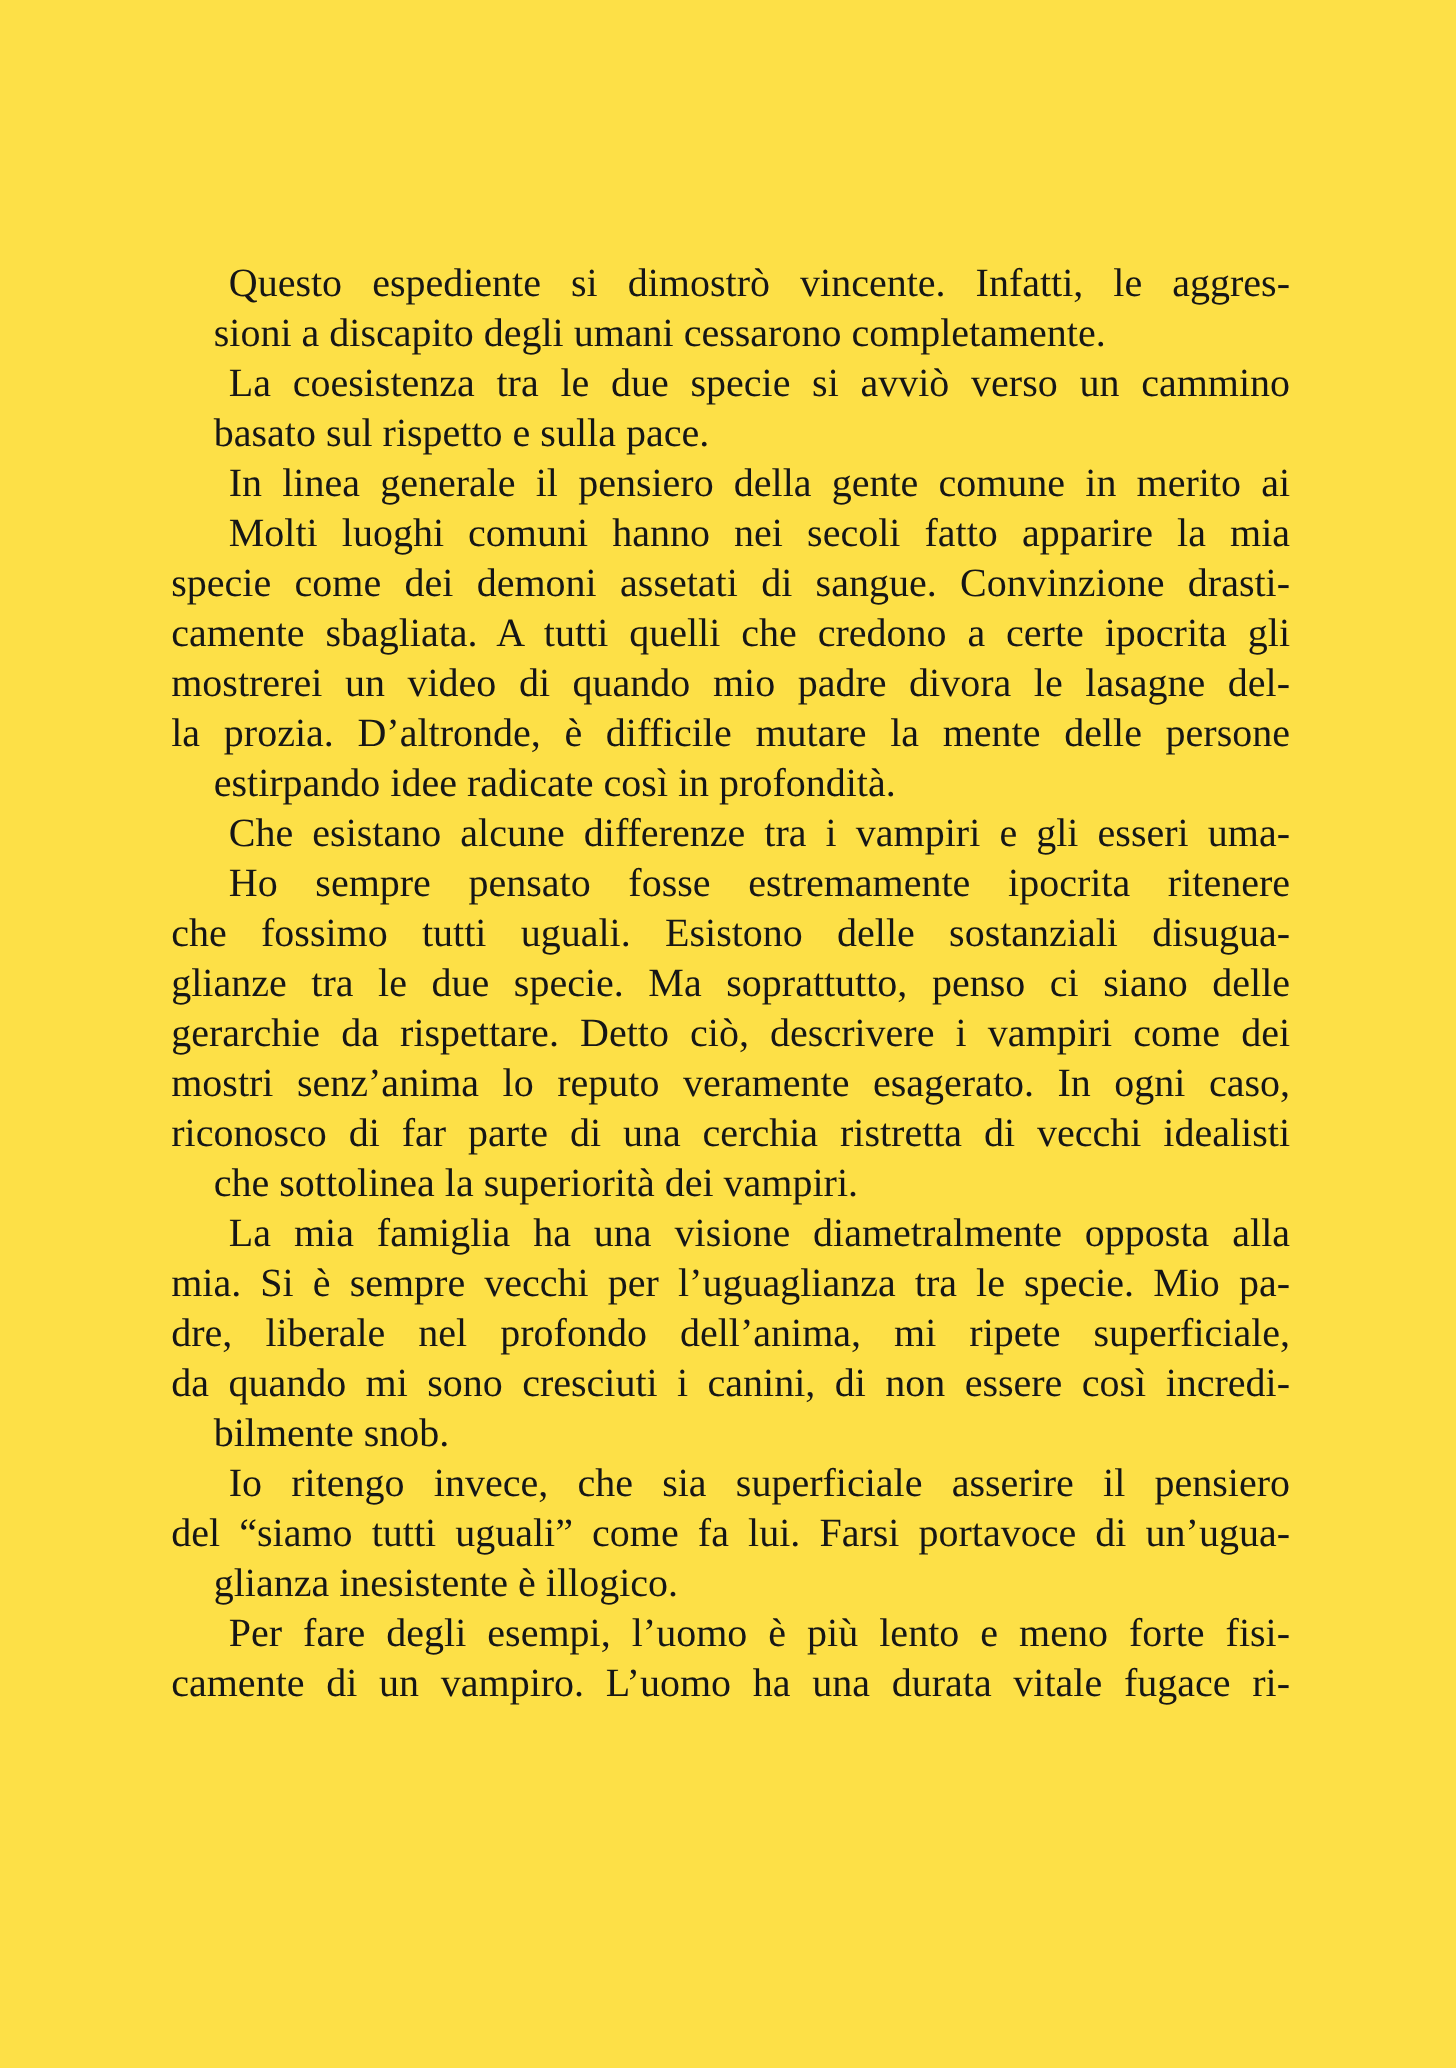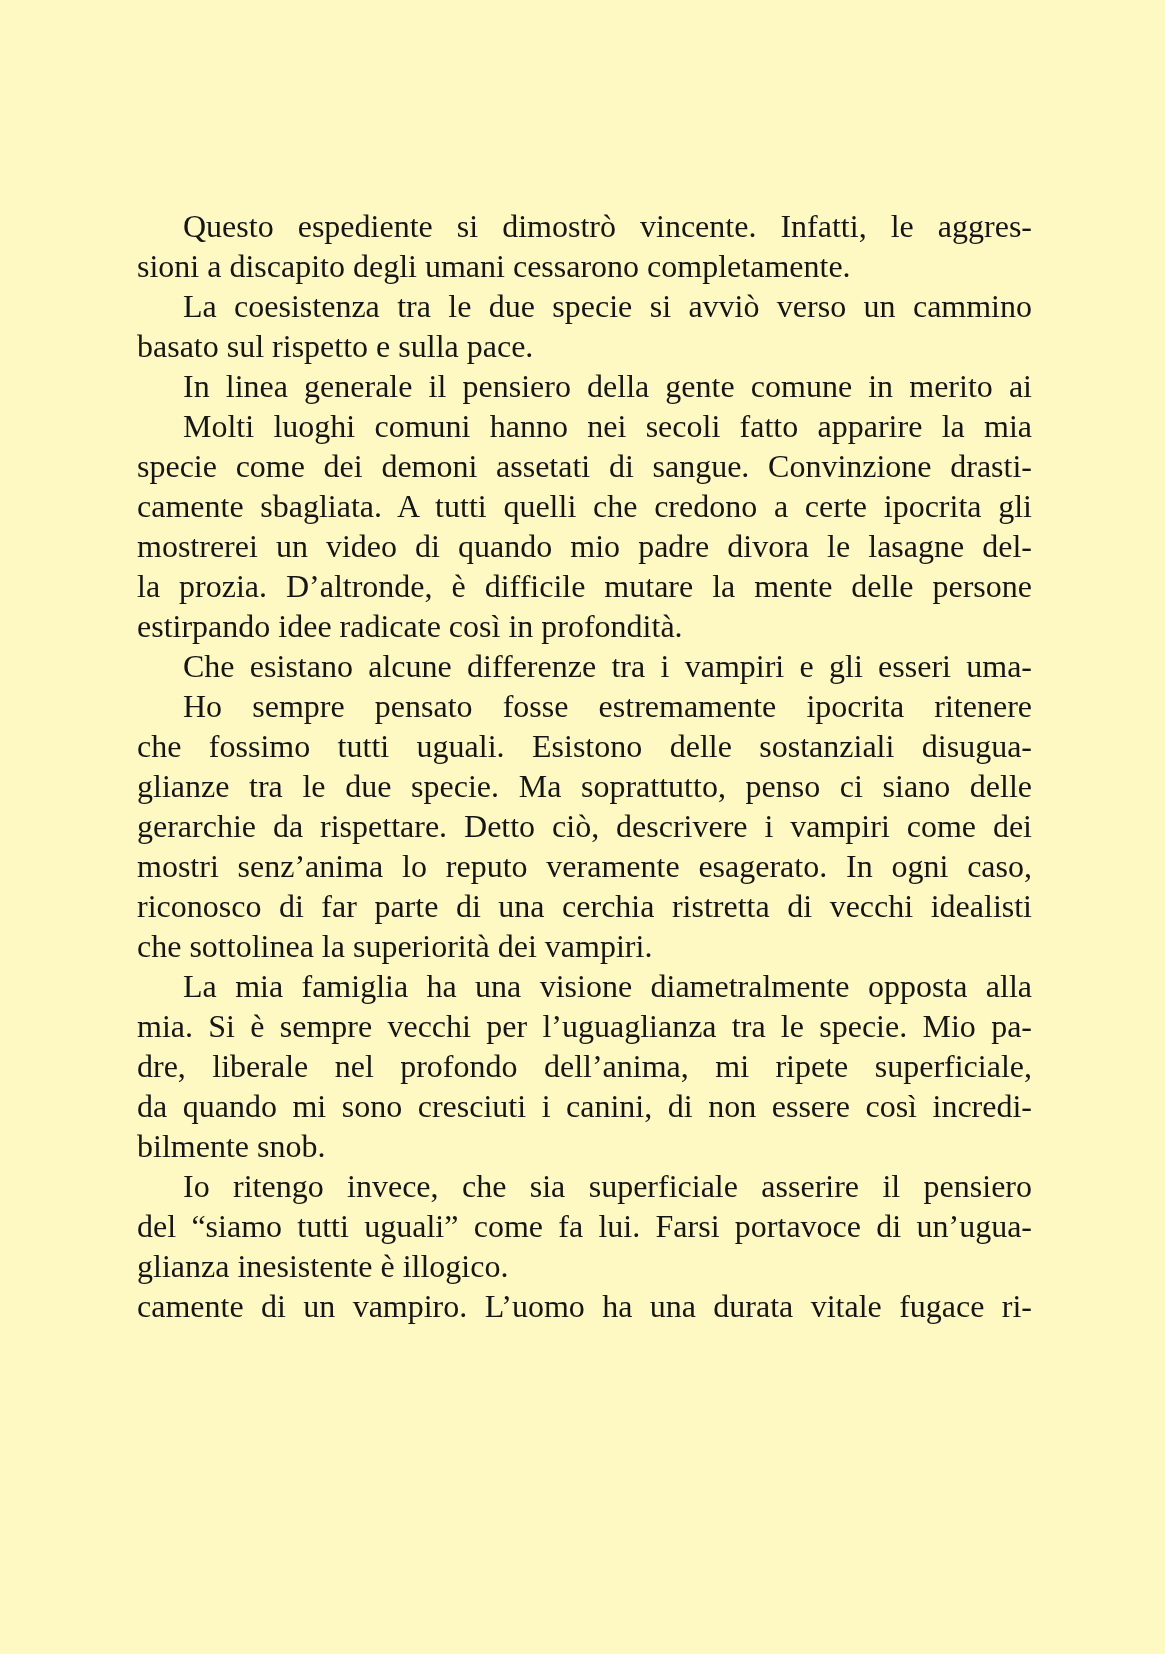--- a/index.html
+++ b/index.html
@@ -4,21 +4,21 @@
 <style>
   html, body {
     margin: 0;
     padding: 0;
     background: #ffffff;
   }
   .book-page {
     position: relative;
     width: 1165px;
     height: 1654px;
-    background: #fef9c3;
+    background: #fde047;
     overflow: hidden;
   }
   .text-block {
     position: absolute;
     left: 137px;
     top: 206px;
     width: 895px;
     font-family: "Liberation Serif", "DejaVu Serif", serif;
     font-size: 32px;
     color: #161616;
@@ -35,20 +35,21 @@
     white-space: normal;
     hyphens: none;
     overflow: visible;
   }
   .line.first {
     text-indent: 46px;
   }
   .line.lastline {
     text-align: left;
     text-align-last: left;
+    margin-left: 34px;
   }
 </style>
 </head>
 <body>
 
 <div class="book-page">
   <div class="text-block" style="color: rgb(22, 22, 22);">
       <div class="para">
         <div class="line first">Questo espediente si dimostrò vincente. Infatti, le aggres-</div>
         <div class="line lastline">sioni a discapito degli umani cessarono completamente.</div>
@@ -86,16 +87,17 @@
         <div class="line">dre, liberale nel profondo dell’anima, mi ripete superficiale,</div>
         <div class="line">da quando mi sono cresciuti i canini, di non essere così incredi-</div>
         <div class="line lastline">bilmente snob.</div>
       </div>
       <div class="para">
         <div class="line first">Io ritengo invece, che sia superficiale asserire il pensiero</div>
         <div class="line">del “siamo tutti uguali” come fa lui. Farsi portavoce di un’ugua-</div>
         <div class="line lastline">glianza inesistente è illogico.</div>
       </div>
       <div class="para">
+        <div class="line first">Per fare degli esempi, l’uomo è più lento e meno forte fisi-</div>
         <div class="line">camente di un vampiro. L’uomo ha una durata vitale fugace ri-</div>
       </div>
     </div>
 </div>
 
 </body></html>

